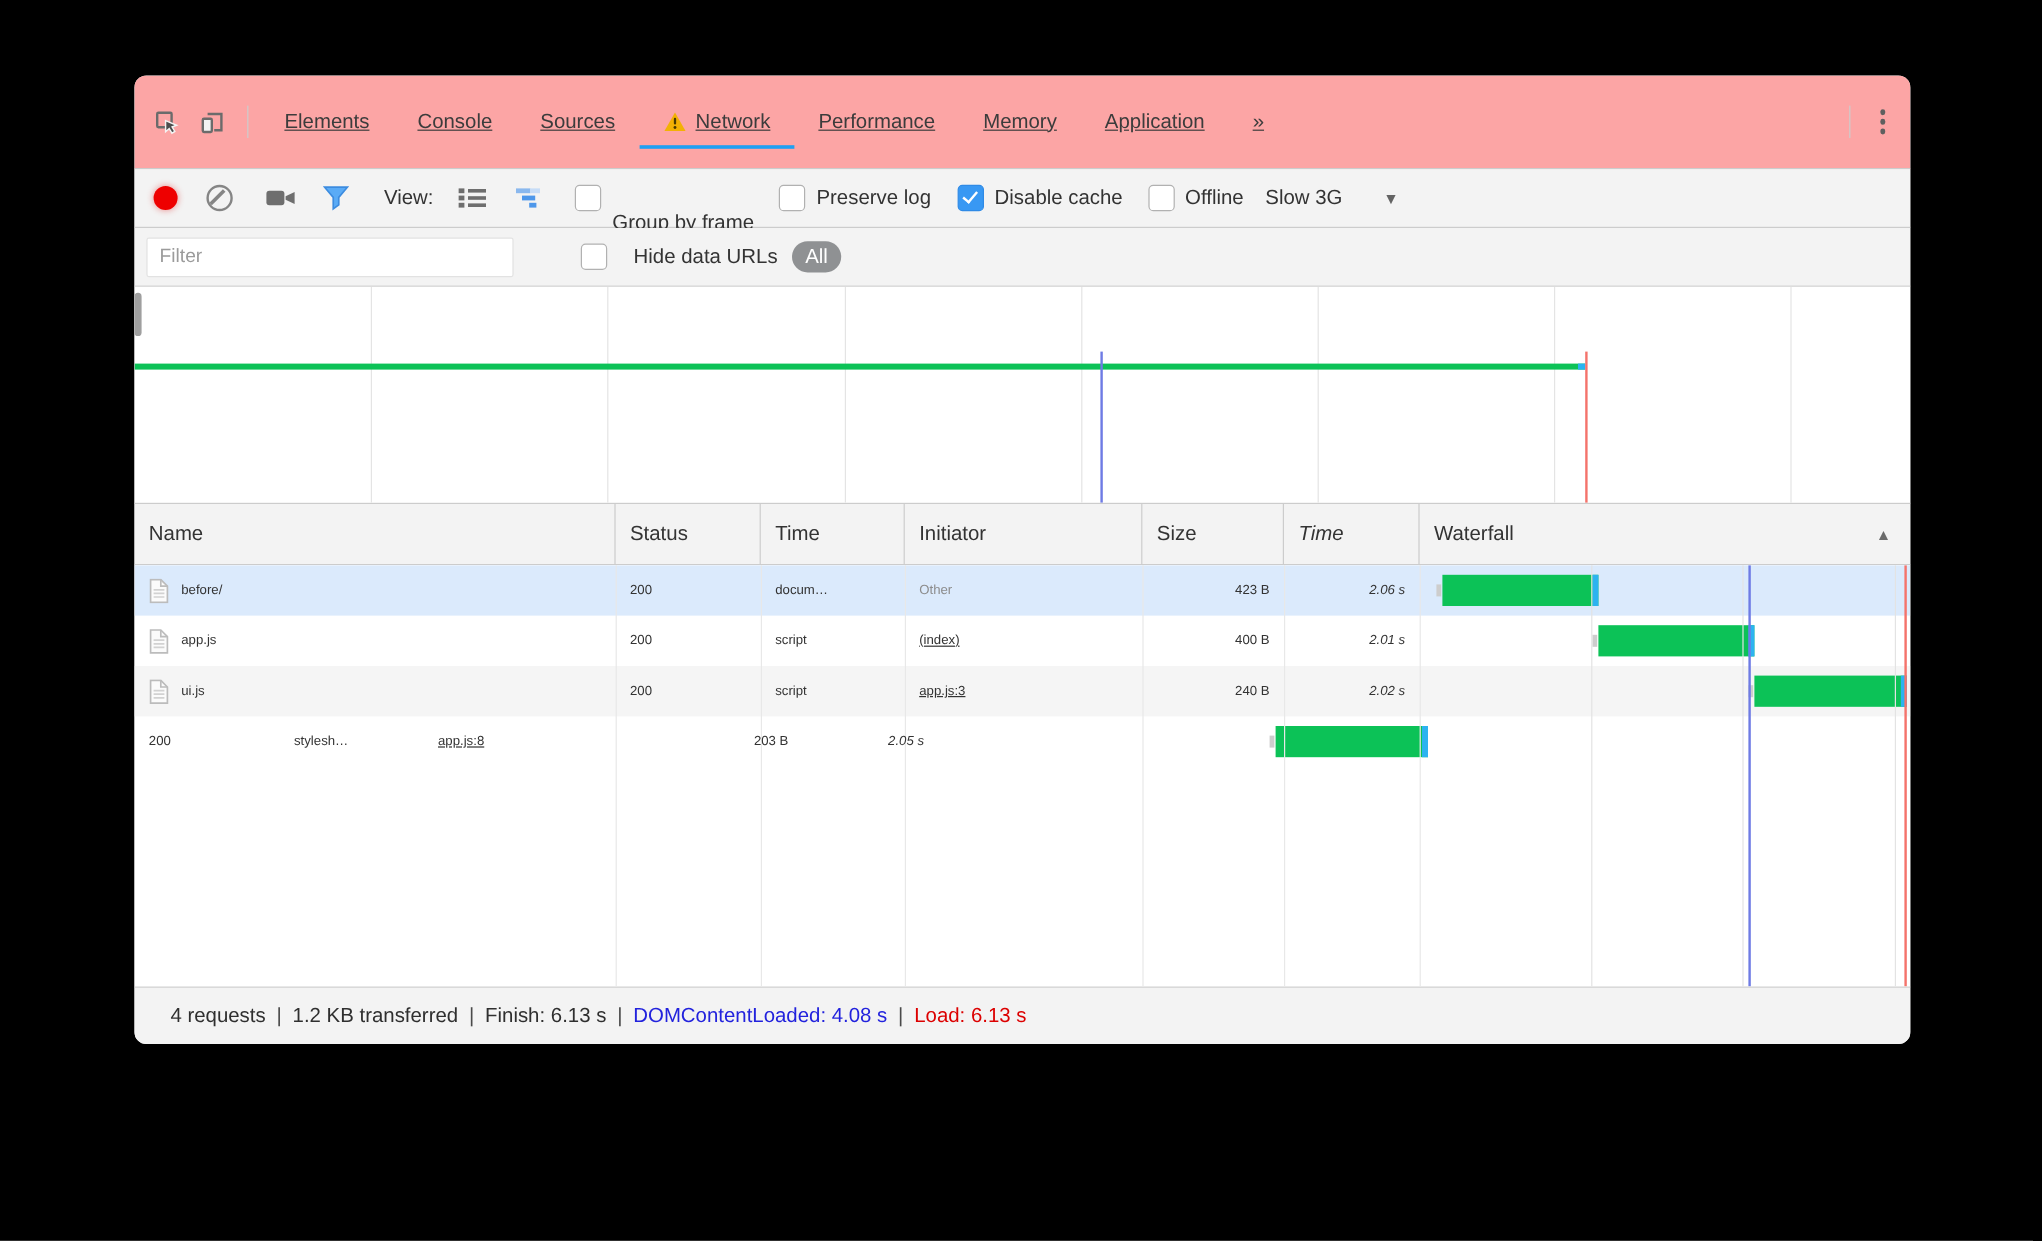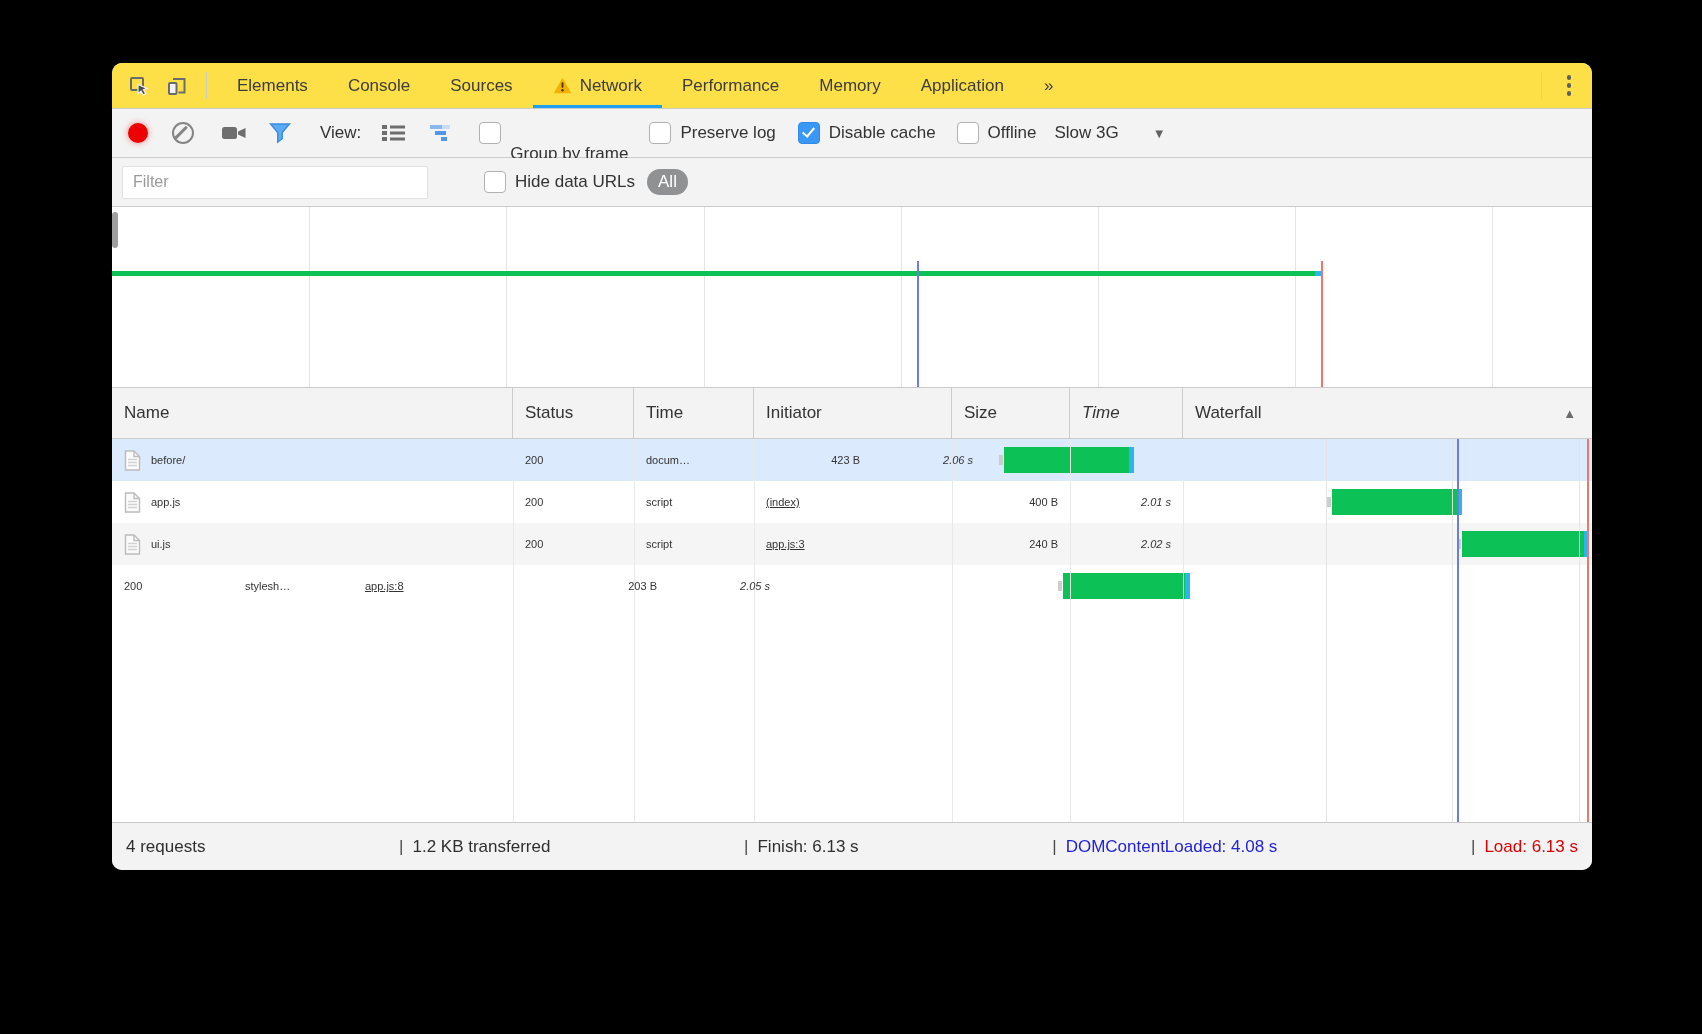--- a/index.html
+++ b/index.html
@@ -12,22 +12,22 @@
   .titlebar{height:44px;flex:none;background:linear-gradient(#ececec,#d5d5d5);
             border-bottom:1px solid #b4b4b4;display:flex;align-items:center;justify-content:center;position:relative;}
   .traffic{position:absolute;left:19px;top:0;bottom:0;display:flex;align-items:center;gap:12px;}
   .light{width:16px;height:16px;border-radius:50%;}
   .light.red{background:#fd5d54;}
   .light.yellow{background:#f9bd2e;}
   .light.green{background:#27c73c;}
   .wtitle{font-size:17px;color:#3a3a3a;}
 
   
-  .tabbar{height:45px;flex:none;background:#fde047;border-bottom:1px solid #ccc;
-          display:flex;align-items:stretch;padding:0 8px;font-size:17px;color:#3c3c3c;}
+  .tabbar{height:45px;flex:none;background:#fca5a5;border-bottom:1px solid #ccc;
+          display:flex;align-items:stretch;padding:16px 8px;font-size:17px;color:#3c3c3c;text-decoration:underline;}
   .tool-icon{display:flex;align-items:center;justify-content:center;width:38px;flex:none;}
   .vsep{width:1px;background:#ccc;margin:9px 10px;flex:none;}
   .tab{display:flex;align-items:center;gap:8px;padding:0 20px;position:relative;cursor:default;white-space:nowrap;}
   .tab.active::after{content:"";position:absolute;left:0;right:0;bottom:0;height:3px;background:#1ea0f2;}
   .tab .warn{display:none;align-items:center;}
   .tab.warning .warn{display:inline-flex;}
   .kebab{display:flex;flex-direction:column;justify-content:center;align-items:center;gap:3.5px;width:30px;margin-left:2px;}
   .kebab i{width:4.5px;height:4.5px;border-radius:50%;background:#5f5f5f;}
   .spacer{flex:1;}
 
@@ -84,21 +84,21 @@
   .init-text.link{text-decoration:underline;}
   .init-text.plain{color:#8c8c8c;}
   .td.c-wf{padding:0;z-index:1;}
   .wf-bar{position:absolute;top:8px;height:26px;background:#0cc257;z-index:3;}
   .wf-bar::before{content:"";position:absolute;left:-5px;top:8px;width:4px;height:10px;background:#cdcdcd;}
   .wf-bar::after{content:"";position:absolute;right:0;top:0;bottom:0;width:5px;background:#2cb3f0;}
   .body-line{position:absolute;top:0;bottom:0;z-index:1;}
 
   
   .statusbar{height:47px;flex:none;background:#f3f3f3;border-top:1px solid #c9c9c9;
-             display:flex;align-items:center;padding:0 14px;font-size:17px;color:#2f2f2f;justify-content:space-between;}
+             display:flex;align-items:center;padding:0 30px;font-size:17px;color:#2f2f2f;}
   .sb-item{display:flex;align-items:center;white-space:pre;}
   .sb-sep{color:#4a4a4a;padding:0 9px;}
   .sb-text.blue{color:#2222dd;}
   .sb-text.red{color:#dc0000;}
   svg{display:block;}
 </style>
 </head>
 <body>
 
 <div class="window">
@@ -212,21 +212,21 @@
     <span class="vsep"></span>
     <span class="cb"></span>
     <span class="lbl" style="margin-left:9px;">Offline</span>
     <span class="lbl" style="margin-left:18px;">Slow 3G</span>
     <span class="caret">▼</span>
   </div>
 
   <div class="filterbar">
     <input class="filter-input" type="text" placeholder="Filter" style="">
     <span class="cb" style="margin-left:56px;"></span>
-    <span class="lbl" style="margin-left:9px;">Hide data URLs</span>
+    <span class="lbl" style="margin-left:22px;">Hide data URLs</span>
     <span class="pill">All</span>
     <span class="vsep"></span>
     <div class="chips">
       <span class="chip"></span>
         <span class="chip"></span>
         <span class="chip"></span>
         <span class="chip"></span>
         <span class="chip"></span>
         <span class="chip"></span>
         <span class="chip"></span>
@@ -275,20 +275,23 @@
         <div class="td c-name">
           <svg width="17" height="21" viewBox="0 0 17 21">
             <path d="M1.5 1 H10 L15.5 6.5 V20 H1.5 Z" fill="#fbfbfb" stroke="#bcbcbc" stroke-width="1.4"></path>
             <path d="M10 1 V6.5 H15.5" fill="none" stroke="#bcbcbc" stroke-width="1.4"></path>
             <path d="M4 9.5 h9 M4 12.5 h9 M4 15.5 h9" stroke="#d2d2d2" stroke-width="1.4"></path>
           </svg>
           <span class="req-name">before/</span>
         </div>
         <div class="td c-status">200</div>
         <div class="td c-type">docum…</div>
+        <div class="td c-init">
+          <span class="init-text plain">Other</span>
+        </div>
         <div class="td c-size num">423 B</div>
         <div class="td c-time num">2.06 s</div>
         <div class="td c-wf">
           <div class="wf-bar" style="left: 19.165px; width: 129.765px;"></div>
         </div>
       </div>
       <div class="tr">
         <div class="td c-name">
           <svg width="17" height="21" viewBox="0 0 17 21">
             <path d="M1.5 1 H10 L15.5 6.5 V20 H1.5 Z" fill="#fbfbfb" stroke="#bcbcbc" stroke-width="1.4"></path>

